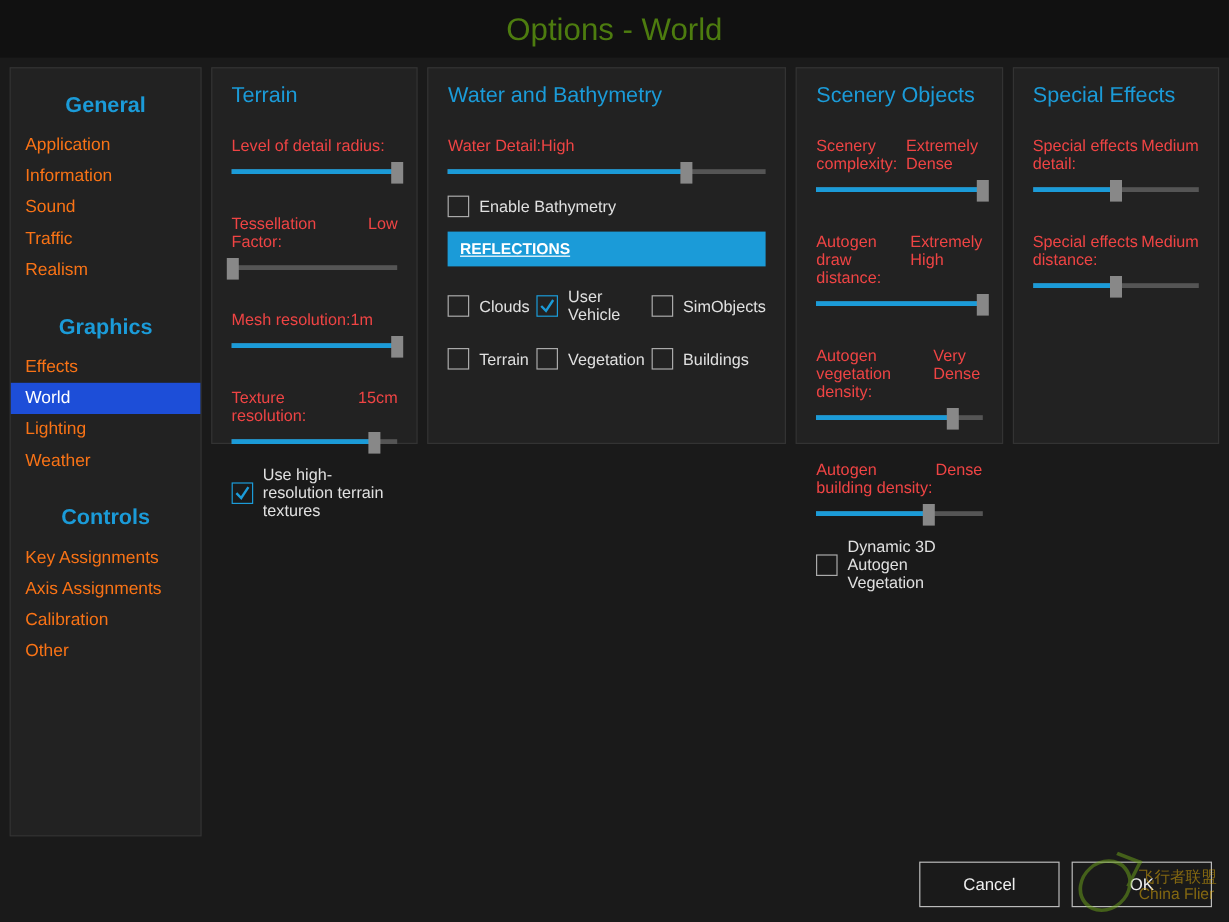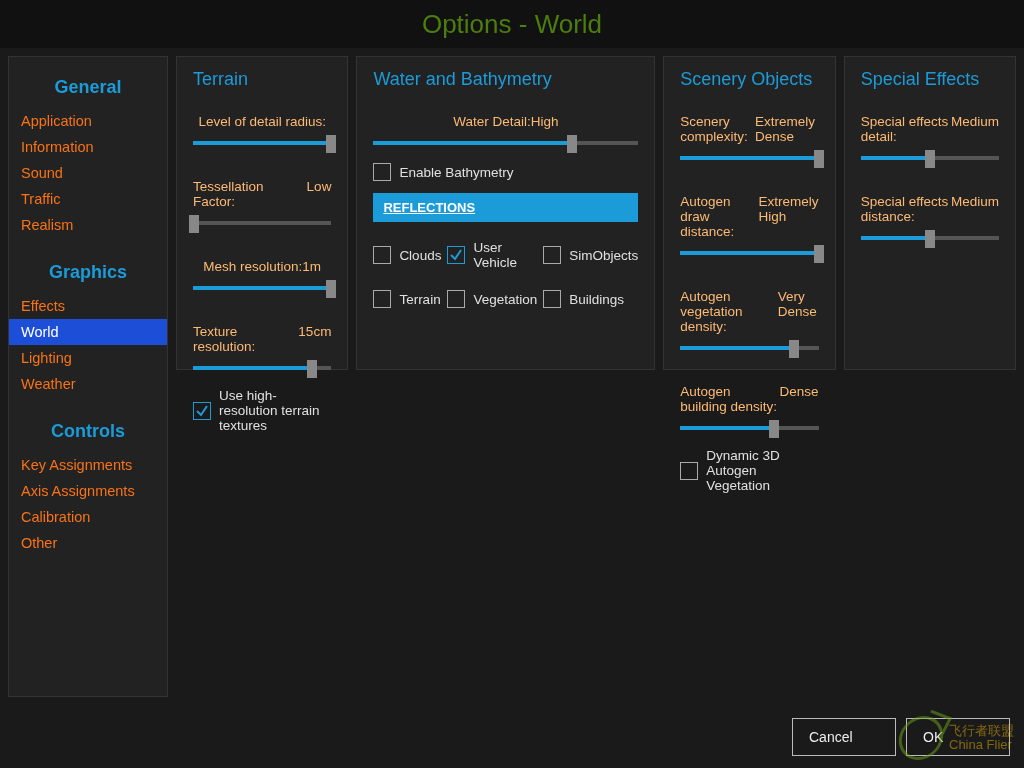--- a/index.html
+++ b/index.html
@@ -66,23 +66,23 @@
     color: #1b9bd8;
     font-size: 18px;
     font-weight: 400;
     margin-bottom: 12px;
   }
   .slider-row {
     margin-bottom: 4px;
   }
   .slider-label-row {
     display: flex;
-    justify-content: center;
+    justify-content: flex-start;
     font-size: 13.5px;
-    color: #fdba74;
+    color: #ef4444;
     margin-bottom: 2px;
     margin-top: 24px;
   }
   .slider-track {
     position: relative;
     height: 24px;
     cursor: pointer;
   }
   .track-bg {
     position: absolute;
@@ -142,23 +142,23 @@
   .footer {
     position: absolute;
     bottom: 12px; right: 14px;
     display: flex;
     gap: 10px;
   }
   .btn {
     border: 1.5px solid #bbb;
     background: transparent;
     color: #eee;
-    width: 104px;
-    padding: 10px 16px;
-    text-align: left;
+    width: 117px;
+    padding: 10px 0;
+    text-align: center;
     font-size: 14px;
     cursor: pointer;
   }
   .watermark {
     position: absolute;
     right: 10px; bottom: 8px;
     opacity: 0.5;
     pointer-events: none;
     display: flex;
     align-items: center;

